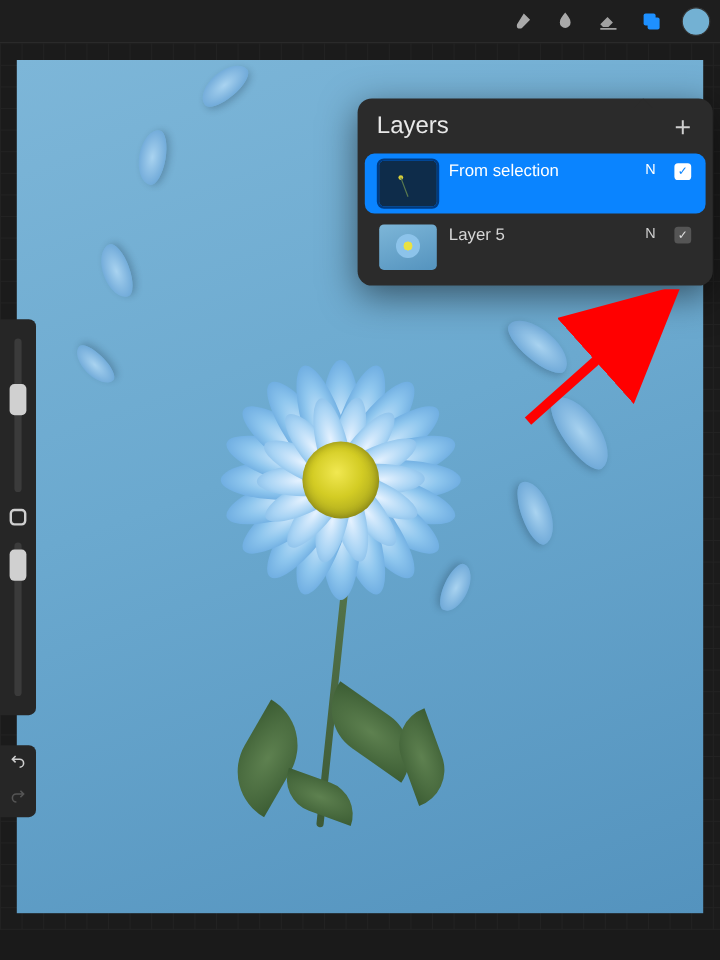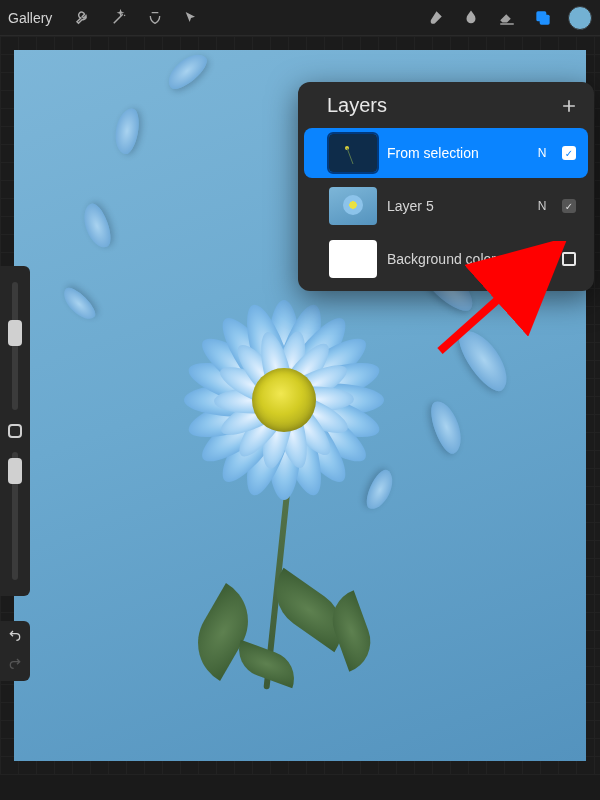--- a/index.html
+++ b/index.html
@@ -84,25 +84,25 @@
   
   .layers-panel {
     position:absolute; top:46px; right:6px; width:296px;
     background:#2b2b2b; border-radius:12px; box-shadow:0 8px 30px rgba(0,0,0,.5);
     padding-bottom:4px;
   }
   .layers-panel::before{
     content:""; position:absolute; top:-8px; right:50px;
     border:8px solid transparent; border-bottom-color:#2b2b2b;
   }
-  .lp-header { display:flex; align-items:center; justify-content:space-between; padding:12px 14px 8px 29px;}
+  .lp-header { display:flex; align-items:center; justify-content:space-between; padding:12px 14px 8px 16px;}
   .lp-title { font-size:20px; font-weight:500; color:#e8e8e8; }
   .lp-add { width:22px; height:22px; color:#cfcfcf; cursor:pointer; display:flex; align-items:center; justify-content:center;}
   .layer-row {
-    display:flex; align-items:center; gap:10px; padding:6px 10px 6px 25px;
+    display:flex; gap:10px; padding:6px 10px 6px 12px;
     border-radius:8px; margin:3px 6px;
   }
   .layer-row.selected { background:#0a84ff; color:#fff; }
   .layer-row .thumb { width:48px; height:38px; border-radius:4px; background:#404040; flex-shrink:0; overflow:hidden; position:relative; }
   .layer-row.selected .thumb { outline:2px solid #003a80; background:#0f3560; }
   .thumb.bg { background:#fff; }
   .thumb.photo { background: linear-gradient(160deg,#7db6d8,#5493be); }
   .thumb.photo::after{
     content:""; position:absolute; left:14px; top:8px; width:20px; height:20px; border-radius:50%;
     background: radial-gradient(circle,#e9e143 0 25%, #8cc3ea 28% 100%);
@@ -121,43 +121,20 @@
   
   .arrow-annot { position:absolute; pointer-events:none; }
 
   
   .bottom-bar { position:absolute; left:0; right:0; bottom:0; height:25px; background:#1a1a1a; }
 </style>
 </head>
 <body>
 
 <div class="toolbar">
-  <div class="toolbar-left">
-    <span class="gallery-link">Gallery</span>
-    <span class="icon-btn">
-      <svg viewBox="0 0 24 24" width="18" height="18" fill="none" stroke="currentColor" stroke-width="2">
-          <path d="M14 7a4 4 0 1 0-5 5l-5 5 2 2 5-5a4 4 0 0 0 5-5l-3 3-2-2 3-3z"></path>
-        </svg>
-    </span>
-    <span class="icon-btn">
-      <svg viewBox="0 0 24 24" width="18" height="18" fill="none" stroke="currentColor" stroke-width="2">
-          <path d="M5 19L17 7m-2-3l1 1m3 3l1 1M14 3l.5 1.5L16 5l-1.5.5L14 7l-.5-1.5L12 5l1.5-.5z"></path>
-        </svg>
-    </span>
-    <span class="icon-btn">
-      <svg viewBox="0 0 24 24" width="16" height="18" fill="none" stroke="currentColor" stroke-width="2">
-          <path d="M7 4h10M5 9c0 5 3 9 7 11 4-2 7-6 7-11"></path>
-        </svg>
-    </span>
-    <span class="icon-btn">
-      <svg viewBox="0 0 24 24" width="16" height="16" fill="currentColor">
-          <path d="M4 3l14 7-6 2-2 6z"></path>
-        </svg>
-    </span>
-  </div>
   <div class="toolbar-spacer"></div>
   <div class="toolbar-right">
     <span class="icon-btn">
       <svg viewBox="0 0 24 24" width="18" height="18" fill="currentColor">
           <path d="M14 3l7 7-9 9c-1 1-4 1-5 0s-1-4 0-5z"></path>
         </svg>
     </span>
     <span class="icon-btn">
       <svg viewBox="0 0 24 24" width="18" height="18" fill="currentColor">
           <path d="M12 2c3 4 6 7 6 11a6 6 0 0 1-12 0c0-4 3-7 6-11z"></path>
@@ -287,28 +264,20 @@
 
     <div class="layer-row">
       <div class="thumb photo"></div>
       <div class="layer-name">Layer 5</div>
       <div class="blend">N</div>
       <div class="vis">
           <div class="box checked"></div>
         </div>
     </div>
 
-    <div class="layer-row">
-      <div class="thumb bg"></div>
-      <div class="layer-name">Background color</div>
-      <div class="blend"></div>
-      <div class="vis">
-          <div class="box outline"></div>
-        </div>
-    </div>
   </div>
 
   <svg class="arrow-annot" style="left:420px; top:205px" width="160" height="120">
     <defs>
         <marker id="ah" markerWidth="12" markerHeight="12" refX="9" refY="6" orient="auto">
       <path d="M0 0L12 6L0 12z" fill="#ff0000"></path>
         </marker>
       </defs>
     <line x1="20" y1="110" x2="130" y2="12" stroke="#ff0000" stroke-width="8" marker-end="url(#ah)"></line>
   </svg>

